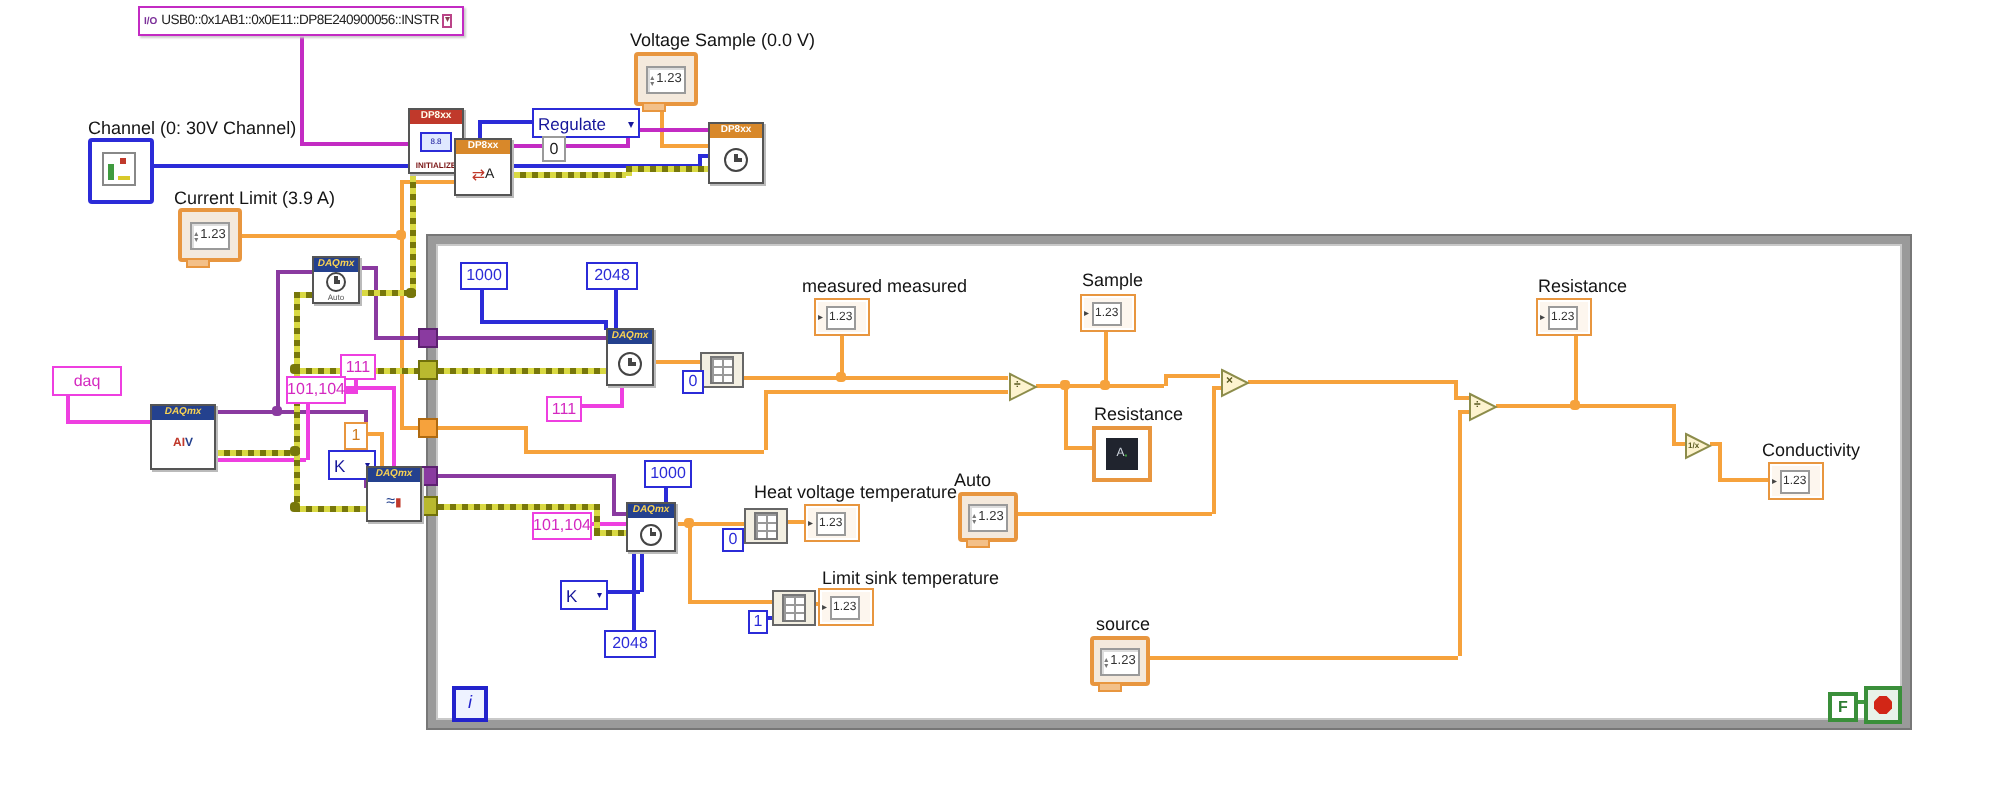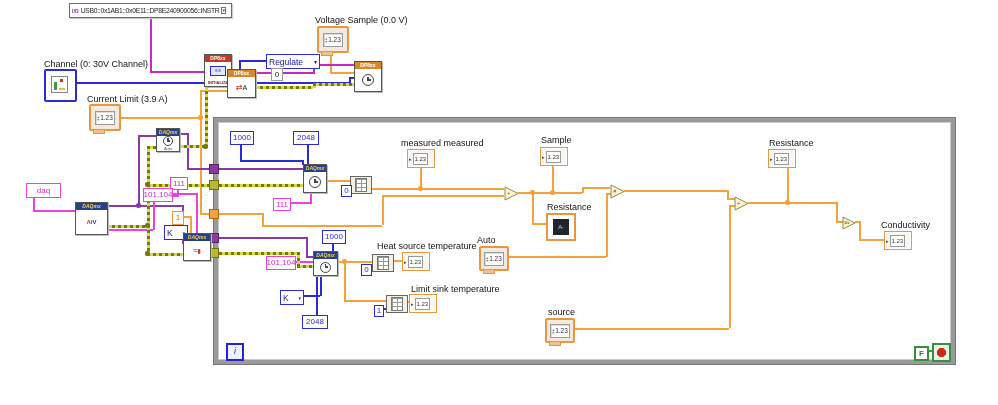--- a/index.html
+++ b/index.html
@@ -410,21 +410,21 @@
           <u style="left:3.5px;top:3.5px;width:3px"></u>
         </div>
       </div>
   </div>
 
   <div style="position:absolute;left:372px;top:254px;width:20px;height:16px;border:1px solid #666;background:#f3efe2;display:flex;align-items:center;justify-content:center">
       <div class="idxg"></div>
     </div>
   <div class="const cb" style="left:361px;top:264px;width:9px;height:10px">0</div>
 
-  <div class="lbl" style="left:377px;top:241px">Heat source temperature</div>
+  <div class="lbl" style="left:377px;top:241px">Heat voltage temperature</div>
   <div class="numind" style="left:402px;top:252px">
     <span class="iarr">▸</span>
       <span class="ibox">1.23</span>
   </div>
 
   <div style="position:absolute;left:386px;top:295px;width:20px;height:16px;border:1px solid #666;background:#f3efe2;display:flex;align-items:center;justify-content:center">
       <div class="idxg"></div>
     </div>
   <div class="const cb" style="left:374px;top:305px;width:8px;height:10px">1</div>
 

